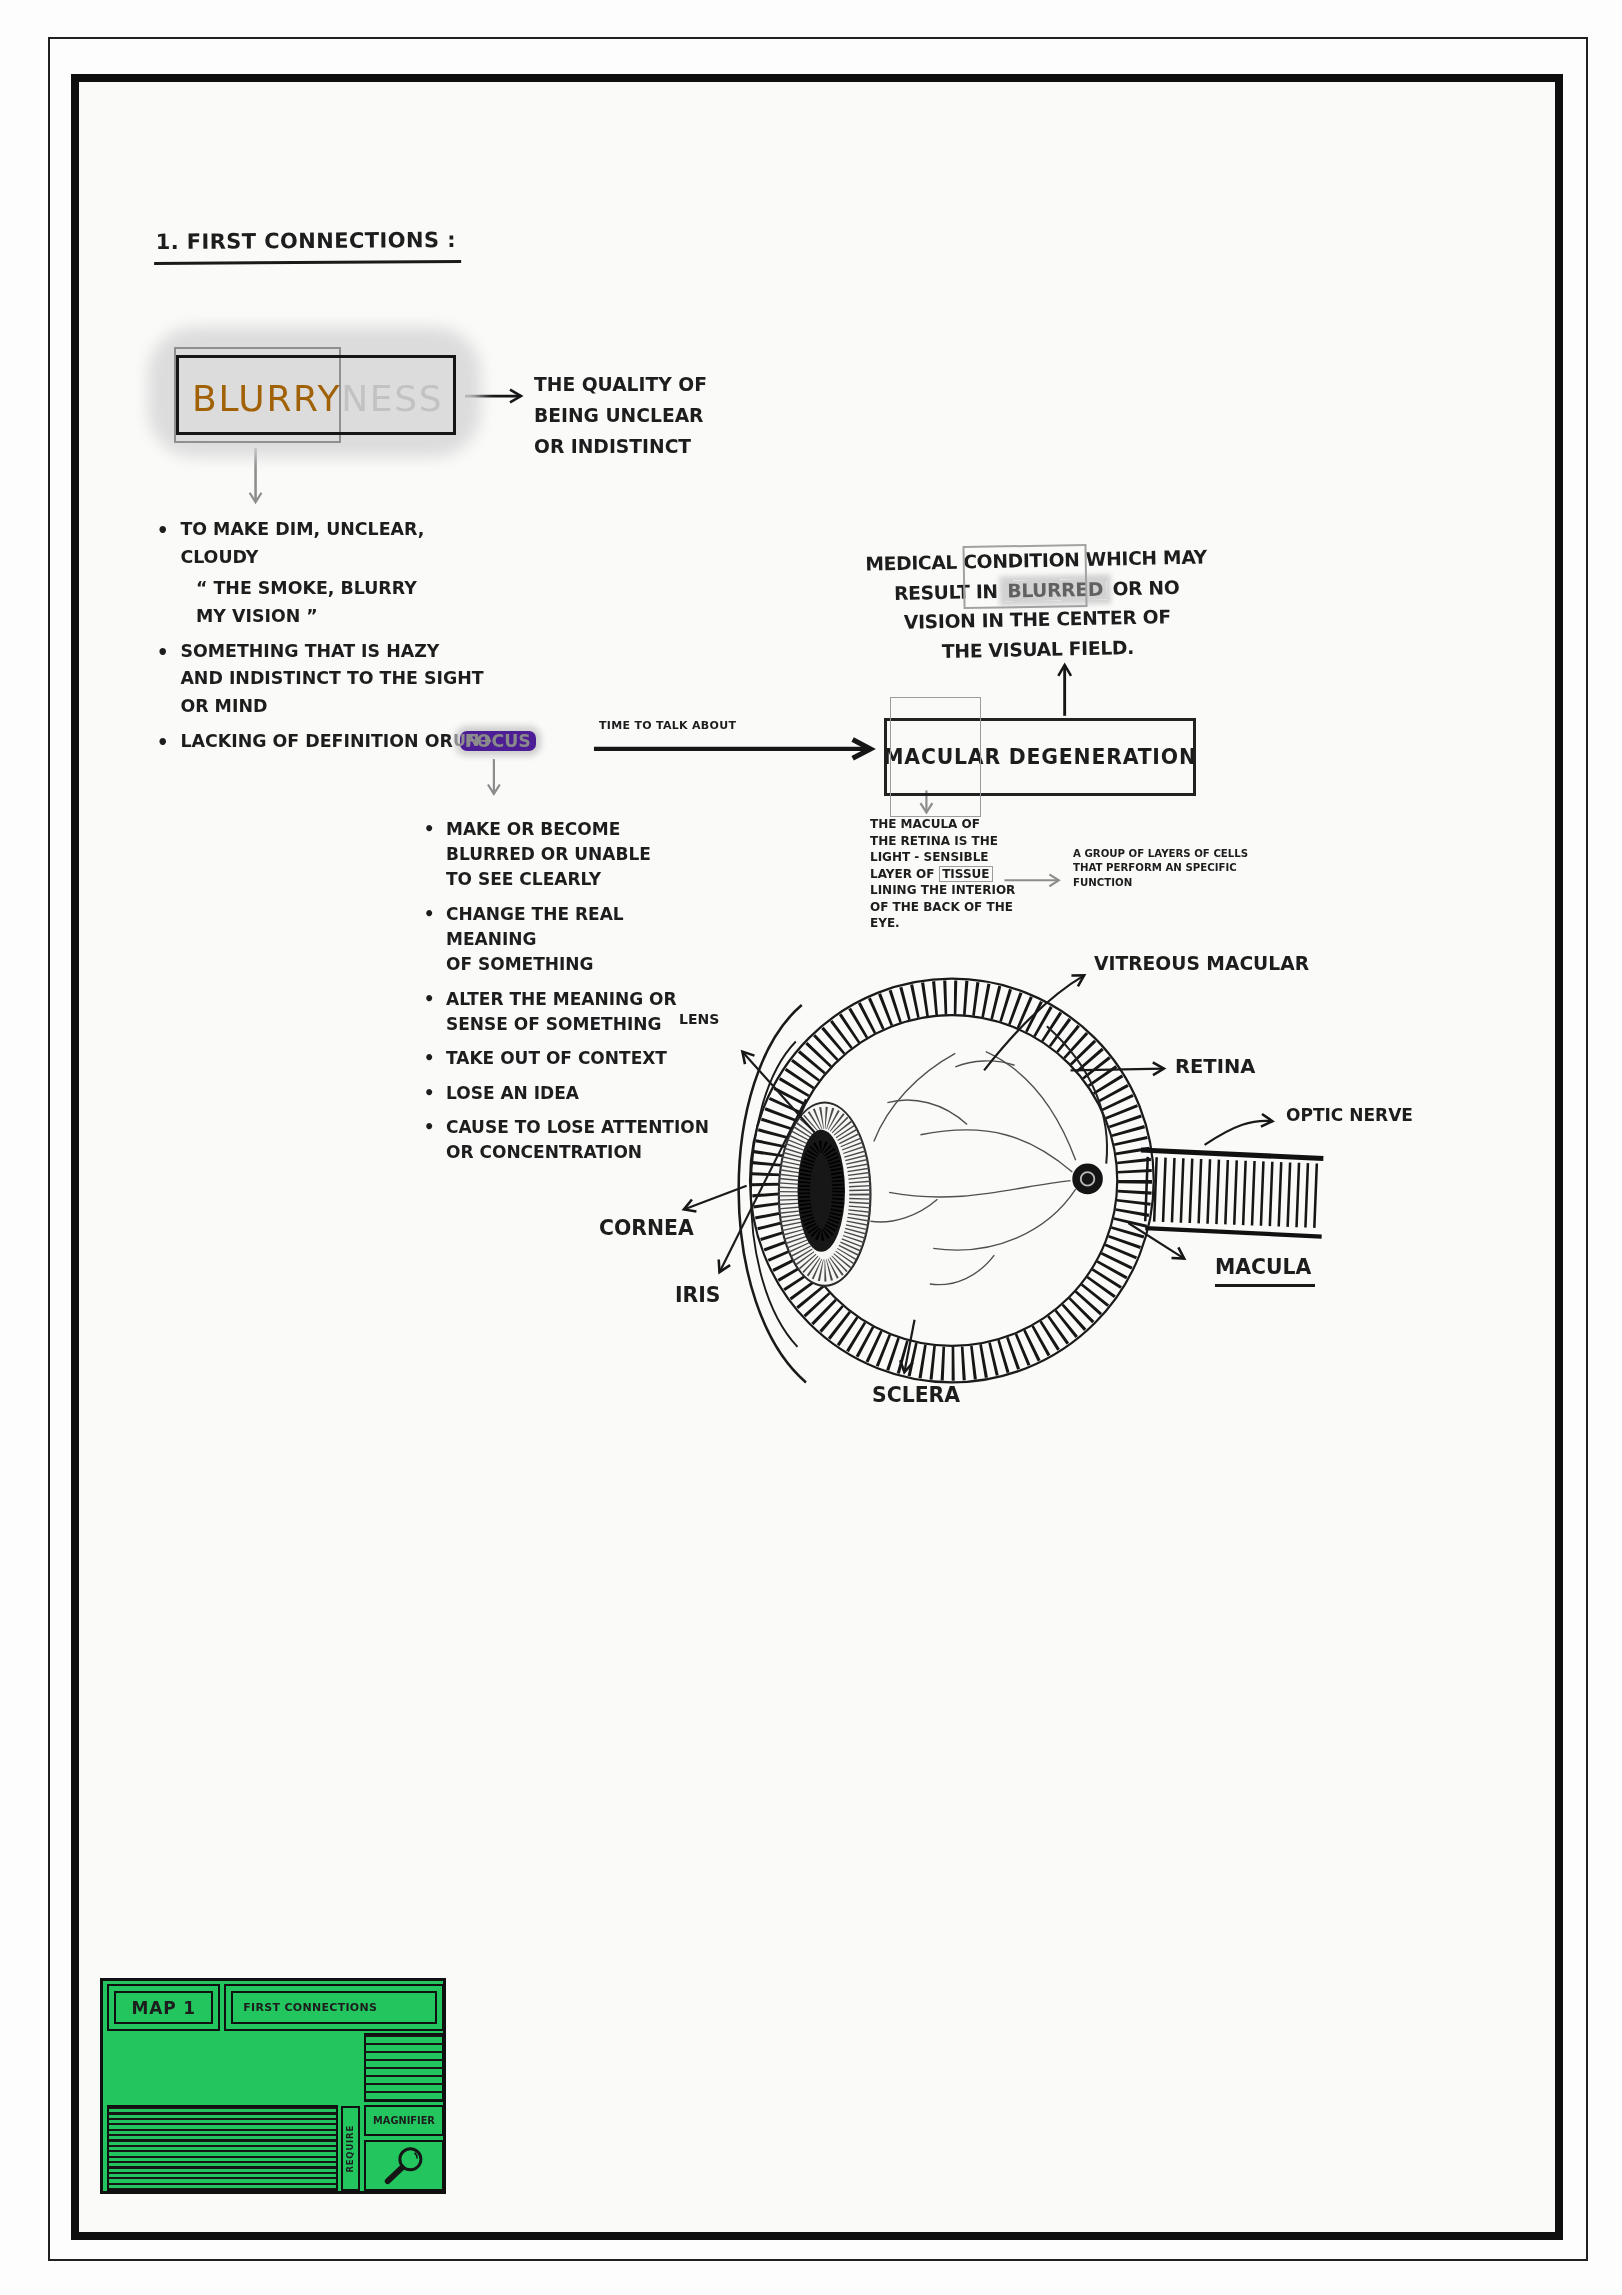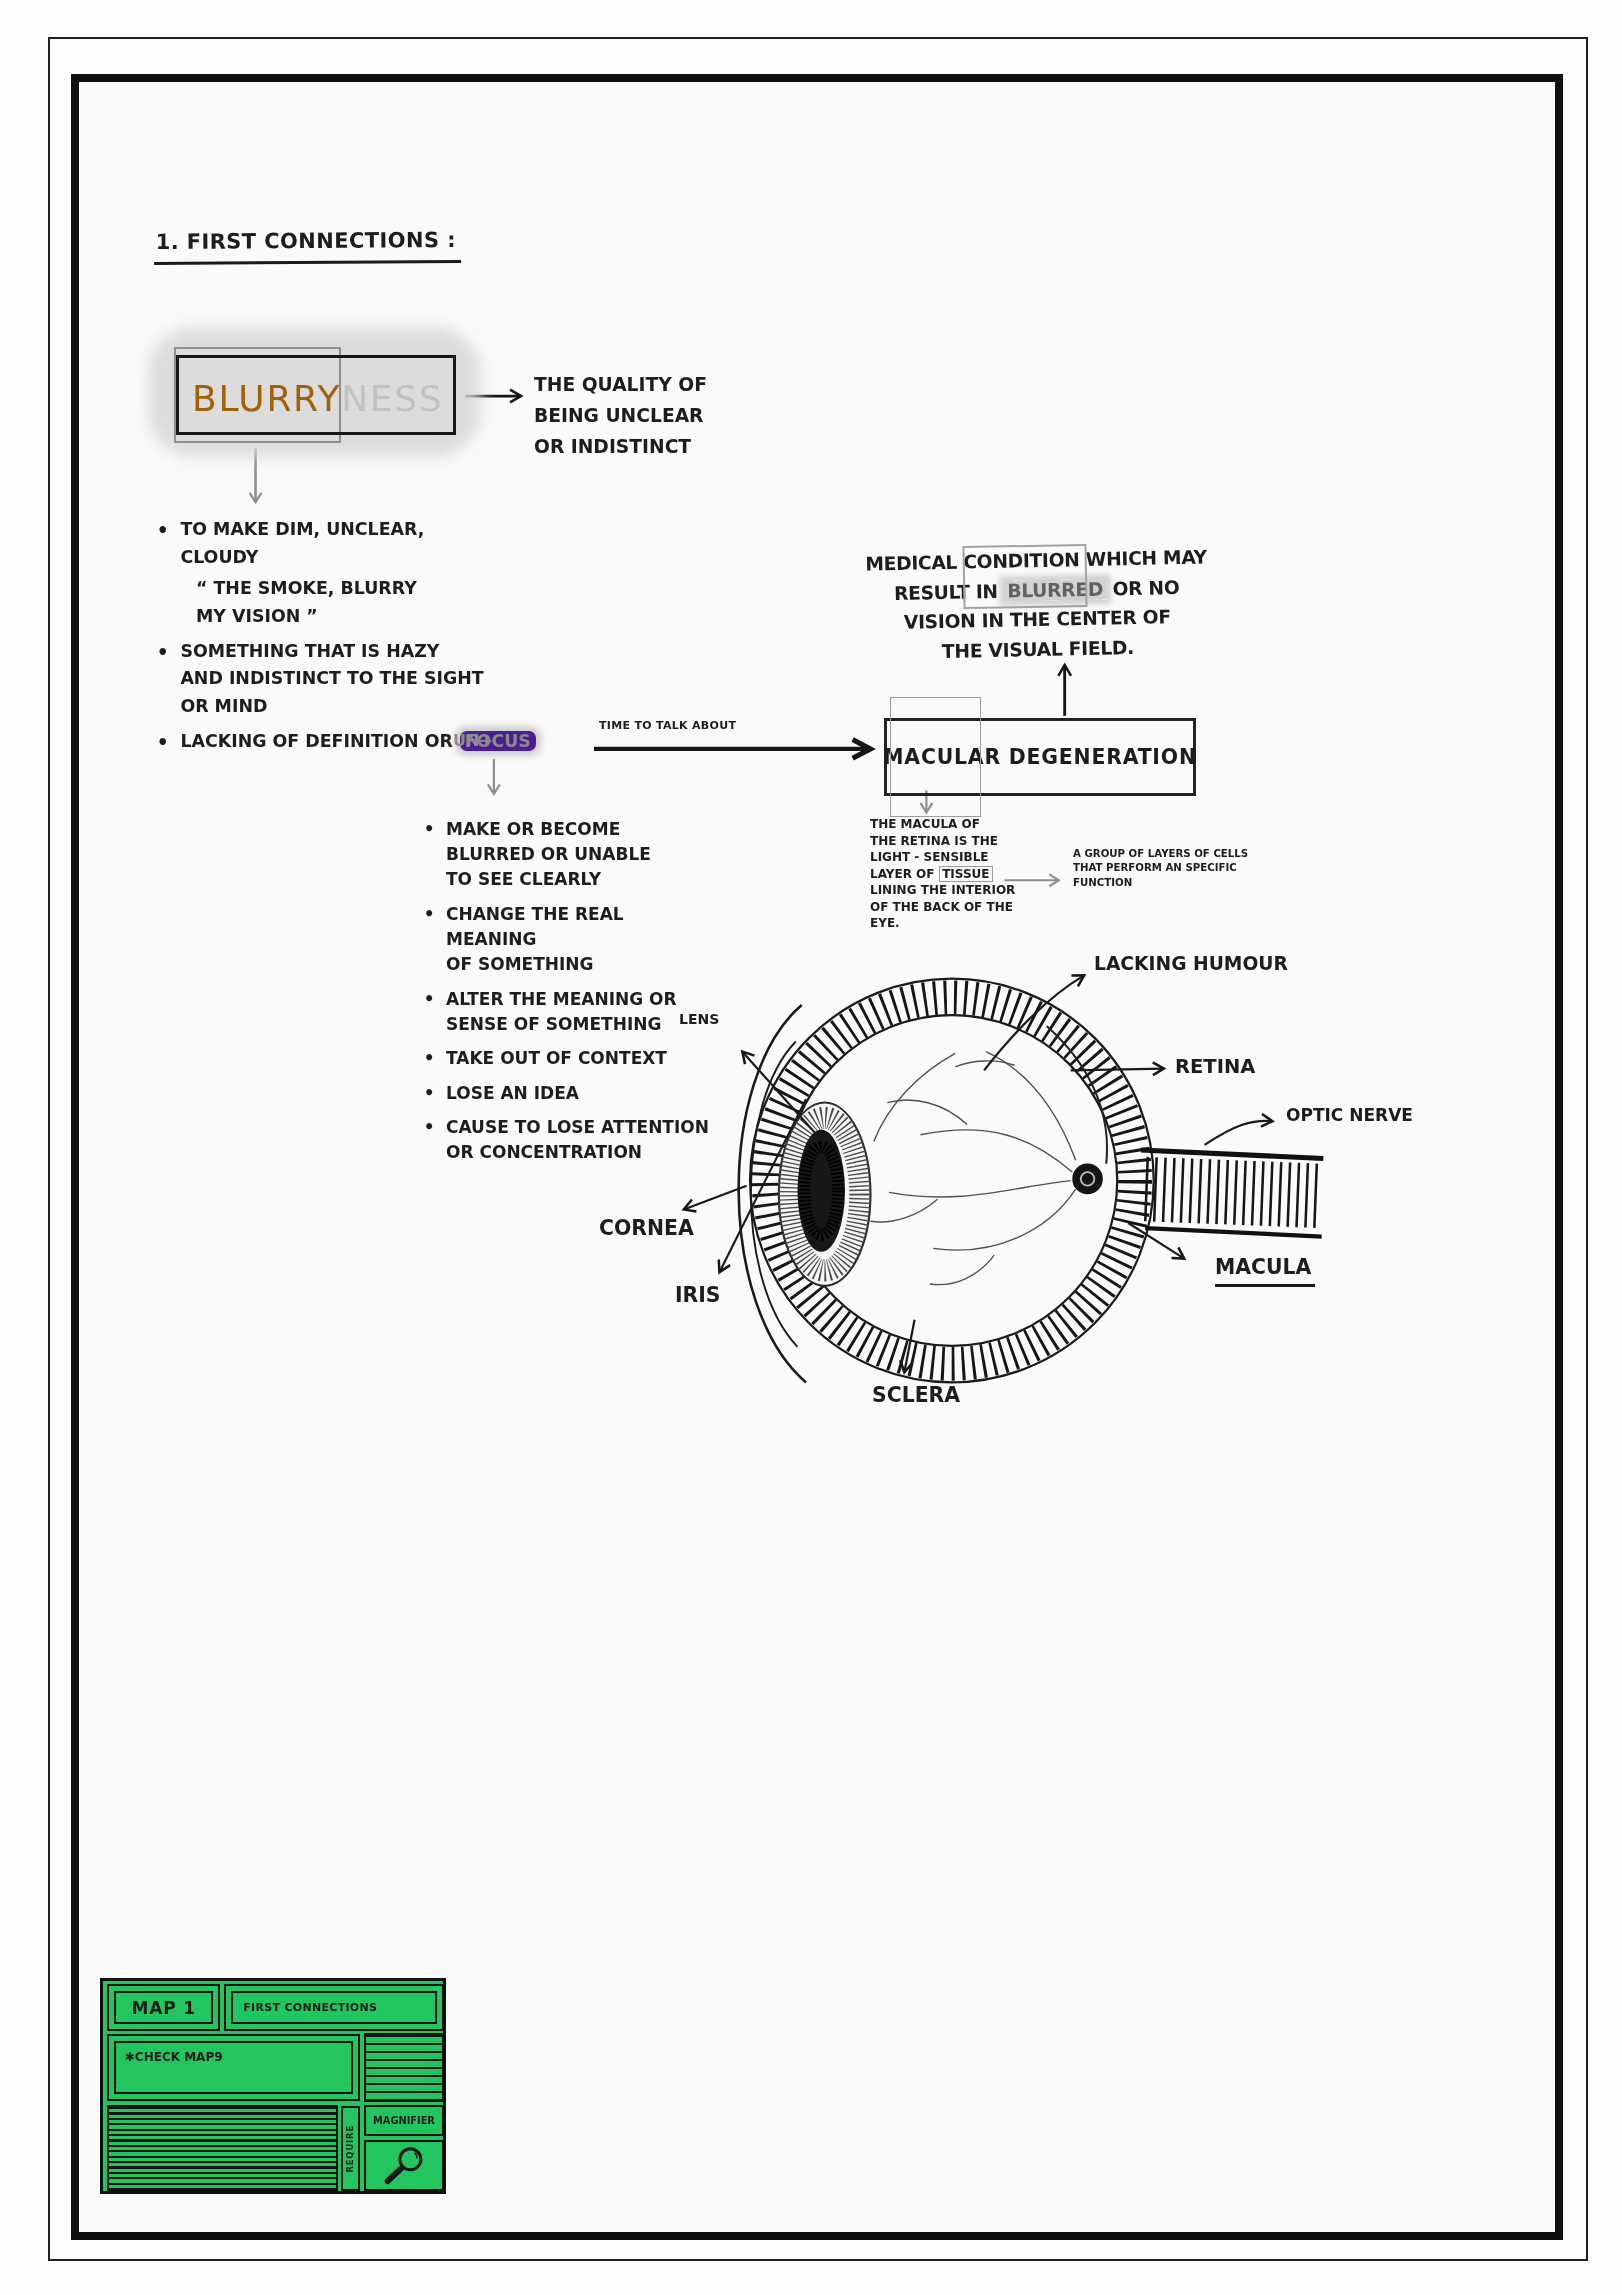--- a/index.html
+++ b/index.html
@@ -239,35 +239,32 @@
     <div class="li pre">TAKE OUT OF CONTEXT</div>
     <div class="li pre">LOSE AN IDEA</div>
     <div class="li pre">CAUSE TO LOSE ATTENTION
 OR CONCENTRATION</div>
   </div>
 
   <div class="abs eyelabel lb-lens">LENS</div>
   <div class="abs eyelabel lb-cornea">CORNEA</div>
   <div class="abs eyelabel lb-iris">IRIS</div>
   <div class="abs eyelabel lb-sclera">SCLERA</div>
-  <div class="abs eyelabel lb-vitreous">LACKING HUMOUR</div>
+  <div class="abs eyelabel lb-vitreous">VITREOUS MACULAR</div>
   <div class="abs eyelabel lb-retina">RETINA</div>
   <div class="abs eyelabel lb-optic pre">OPTIC
 NERVE</div>
   <div class="abs eyelabel lb-macula">MACULA</div>
 
   <div class="abs legend">
     <div class="cell lg-map">
       <div class="inner">MAP 1</div>
     </div>
     <div class="cell lg-title">
       <div class="inner">FIRST CONNECTIONS</div>
-    </div>
-    <div class="cell lg-note">
-      <div class="inner">✱CHECK MAP9</div>
     </div>
     <div class="lg-hatch-tr cell"></div>
     <div class="lg-hatch-bl cell"></div>
     <div class="lg-require abs">
       <span>REQUIRE</span>
     </div>
     <div class="lg-maglabel abs">MAGNIFIER</div>
     <div class="lg-magbox abs">
       <svg width="53" height="42" viewBox="0 0 62 50">
         <circle cx="38" cy="17" r="12.5" fill="none" stroke="#161616" stroke-width="3.5"></circle>

